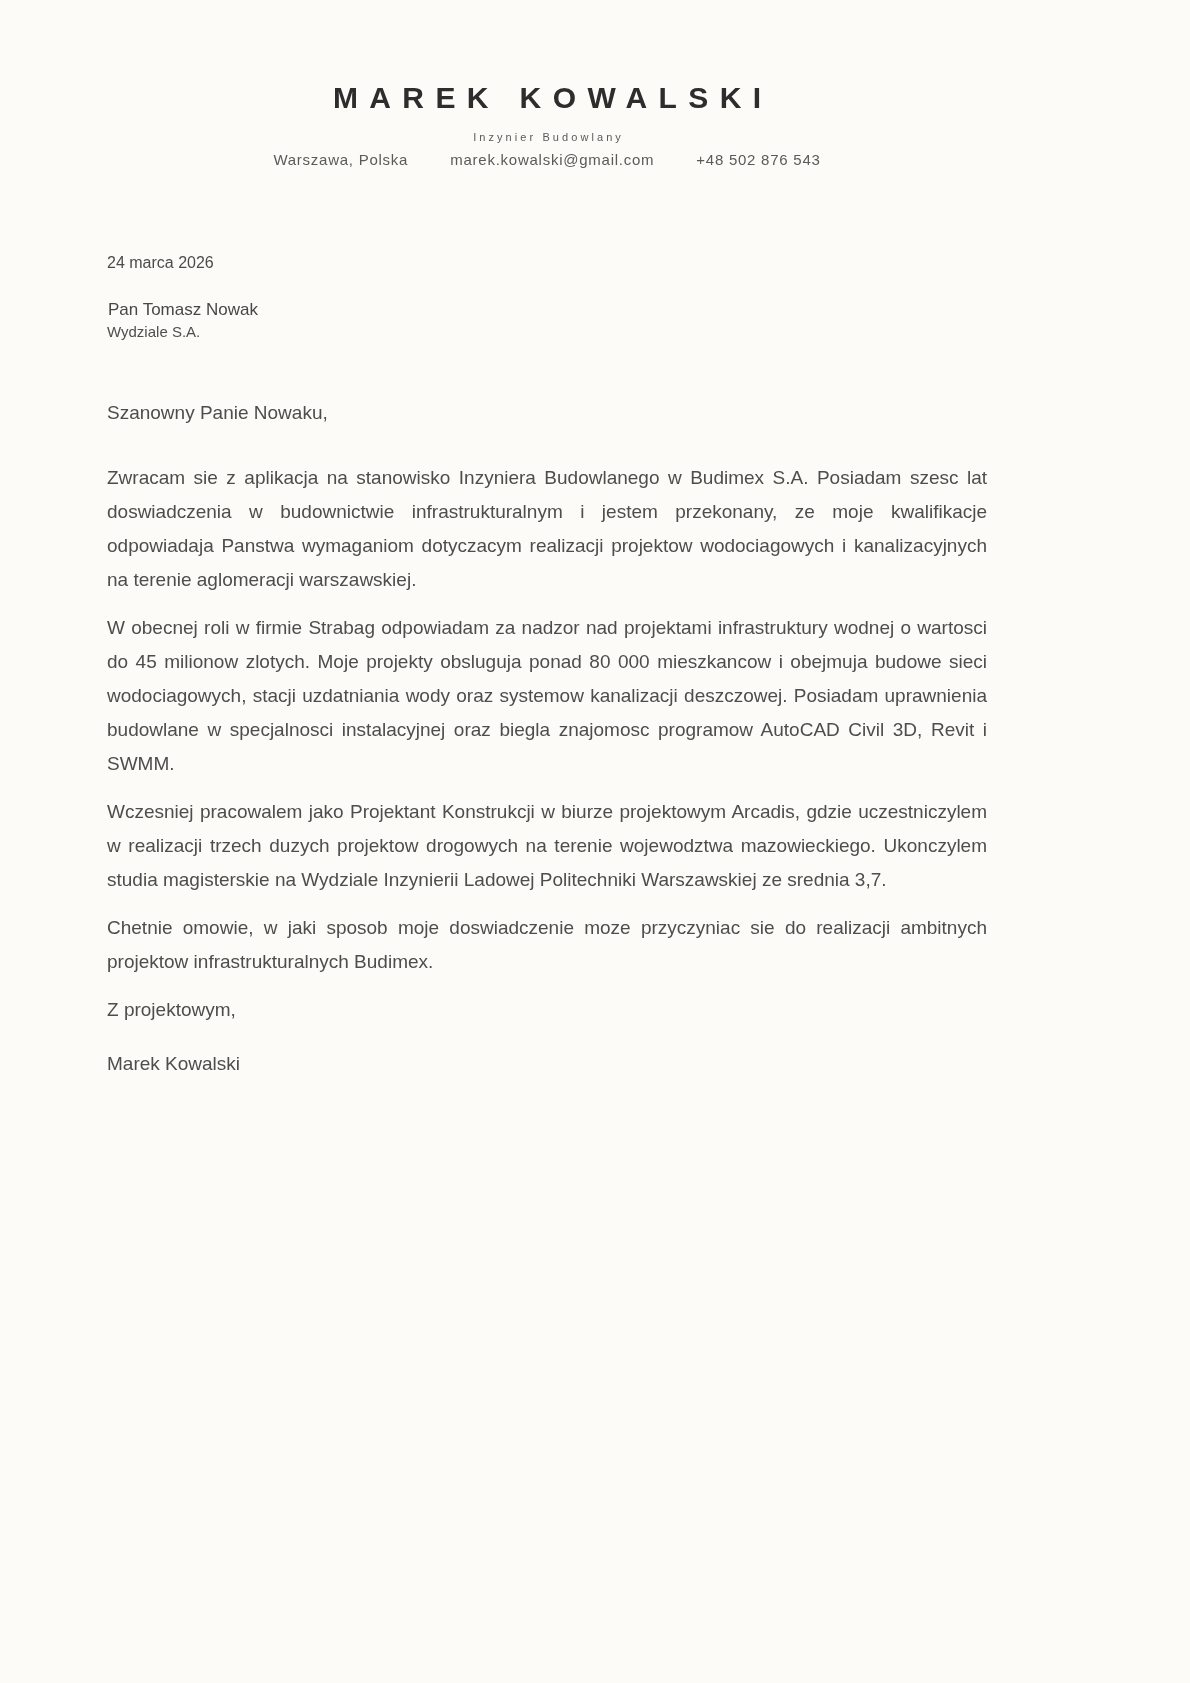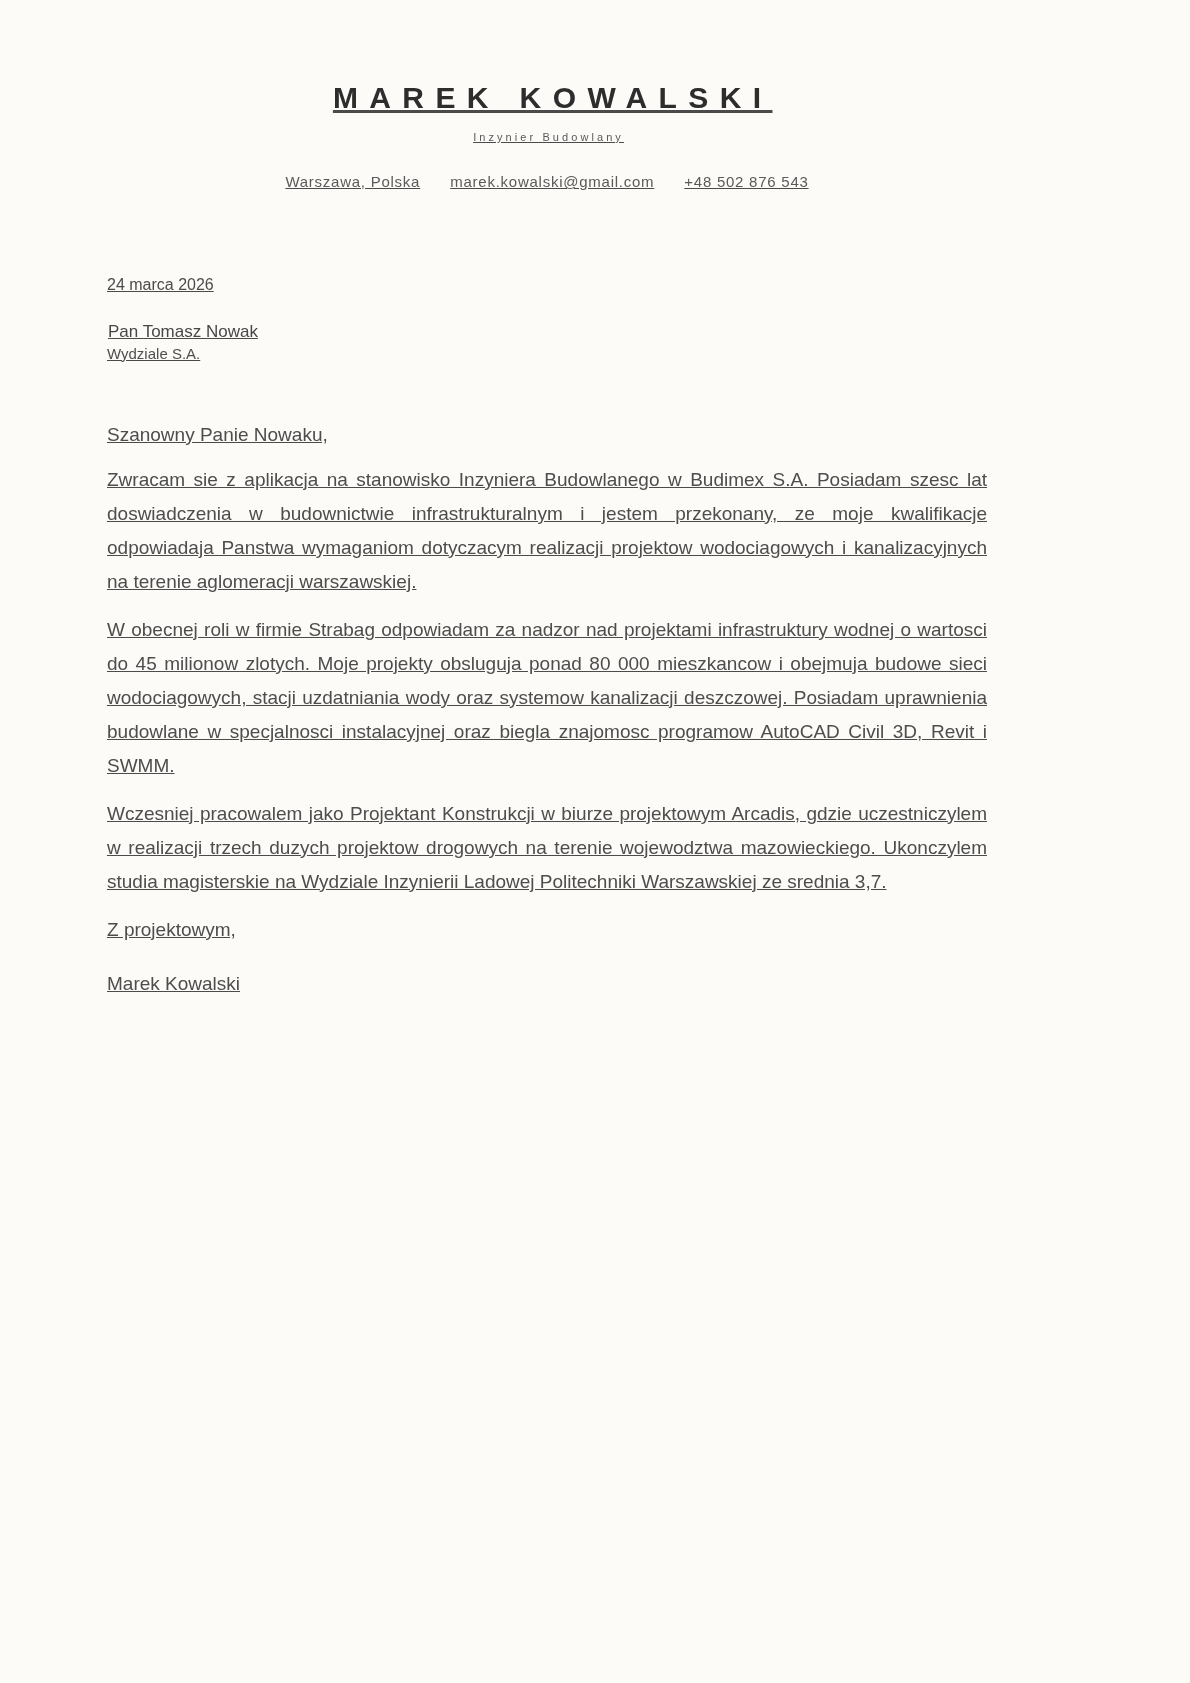--- a/index.html
+++ b/index.html
@@ -12,21 +12,20 @@
     background: #fcfbf7;
     font-family: "Liberation Sans", "DejaVu Sans", sans-serif;
     color: #4b4b4b;
     -webkit-font-smoothing: antialiased;
   }
   .page {
     width: 1094px;
     min-height: 1683px;
     box-sizing: border-box;
     padding: 80px 107px 52px 107px;
-    text-decoration: underline;
   }
   .header {
     text-align: center;
   }
   .header .name {
     font-size: 30px;
     font-weight: 700;
     letter-spacing: 0.38em;
     color: #2d2d2d;
     margin: 0 0 0 0.38em; 
@@ -37,24 +36,24 @@
     font-weight: 400;
     letter-spacing: 0.28em;
     color: #5a5a5a;
     margin: 14px 0 0 0.28em;
     line-height: 1.3;
   }
   .header .contact-line {
     font-size: 15px;
     letter-spacing: 0.05em;
     color: #5a5a5a;
-    margin-top: 28px;
+    margin-top: 6px;
     display: flex;
     justify-content: center;
-    gap: 30px;
+    gap: 42px;
     line-height: 1.3;
   }
   .meta {
     margin-top: 84px;
     font-size: 16px;
     color: #4b4b4b;
   }
   .meta .date {
     margin: 0 0 28px 0;
   }
@@ -74,21 +73,21 @@
     line-height: 34px;
     color: #4d4d4d;
   }
   .letter-body p {
     margin: 0 0 14px 0;
   }
   .letter-body p.justified {
     text-align: justify;
   }
   .letter-body .greeting {
-    margin-bottom: 11px;
+    margin-bottom: 31px;
   }
   .letter-body .closing {
     margin-top: 4px;
     margin-bottom: 20px;
   }
   .letter-body .signature {
     margin-bottom: 0;
   }
 </style>
 </head>
@@ -110,17 +109,18 @@
     <p class="date">24 marca 2026</p>
     <p class="recipient-name">Pan Tomasz Nowak</p>
     <p class="recipient-company">Wydziale S.A.</p>
   </div>
 
   <div class="letter-body">
     <p class="greeting">Szanowny Panie Nowaku,</p>
     <p class="justified body-paragraph">Zwracam sie z aplikacja na stanowisko Inzyniera Budowlanego w Budimex S.A. Posiadam szesc lat doswiadczenia w budownictwie infrastrukturalnym i jestem przekonany, ze moje kwalifikacje odpowiadaja Panstwa wymaganiom dotyczacym realizacji projektow wodociagowych i kanalizacyjnych na terenie aglomeracji warszawskiej.</p>
     <p class="justified body-paragraph">W obecnej roli w firmie Strabag odpowiadam za nadzor nad projektami infrastruktury wodnej o wartosci do 45 milionow zlotych. Moje projekty obsluguja ponad 80 000 mieszkancow i obejmuja budowe sieci wodociagowych, stacji uzdatniania wody oraz systemow kanalizacji deszczowej. Posiadam uprawnienia budowlane w specjalnosci instalacyjnej oraz biegla znajomosc programow AutoCAD Civil 3D, Revit i SWMM.</p>
     <p class="justified body-paragraph">Wczesniej pracowalem jako Projektant Konstrukcji w biurze projektowym Arcadis, gdzie uczestniczylem w realizacji trzech duzych projektow drogowych na terenie wojewodztwa mazowieckiego. Ukonczylem studia magisterskie na Wydziale Inzynierii Ladowej Politechniki Warszawskiej ze srednia 3,7.</p>
+    <p class="justified body-paragraph">Chetnie omowie, w jaki sposob moje doswiadczenie moze przyczyniac sie do realizacji ambitnych projektow infrastrukturalnych Budimex.</p>
     <p class="closing">Z projektowym,</p>
     <p class="signature">Marek Kowalski</p>
   </div>
 
 </div>
 
 </body></html>

